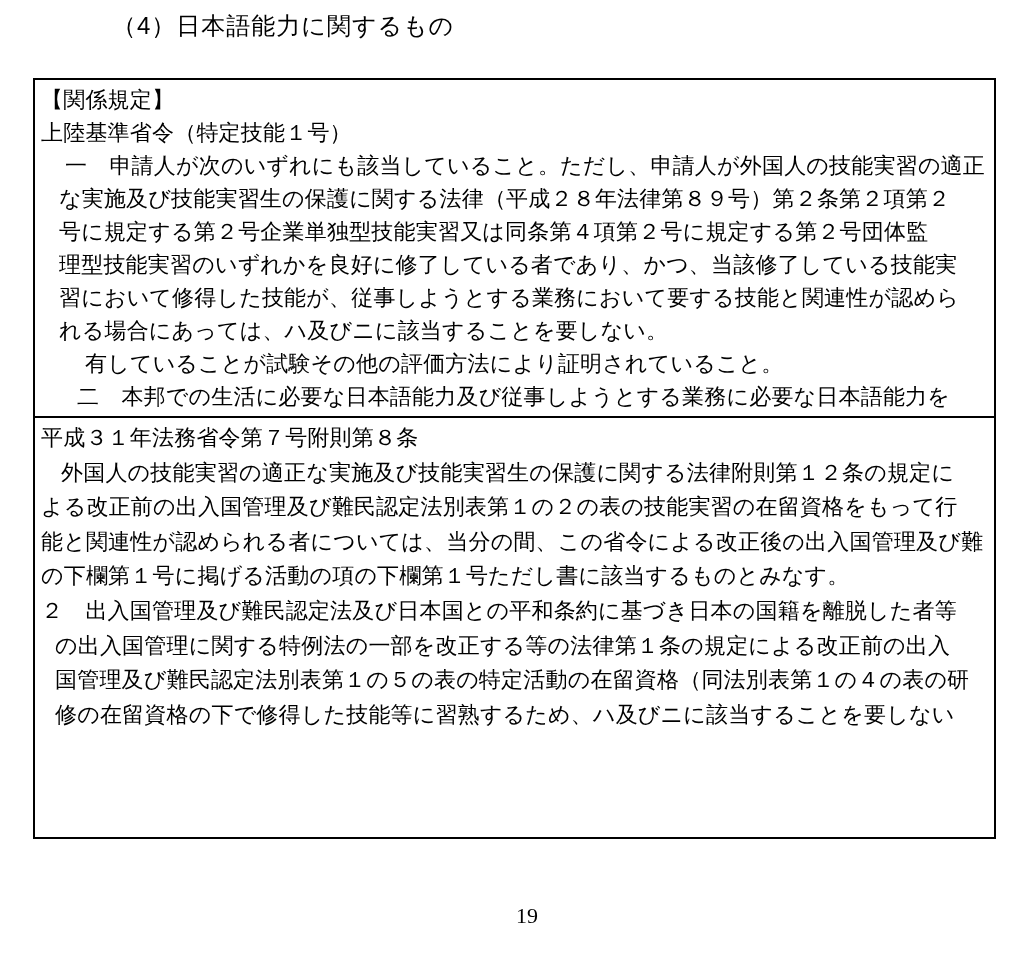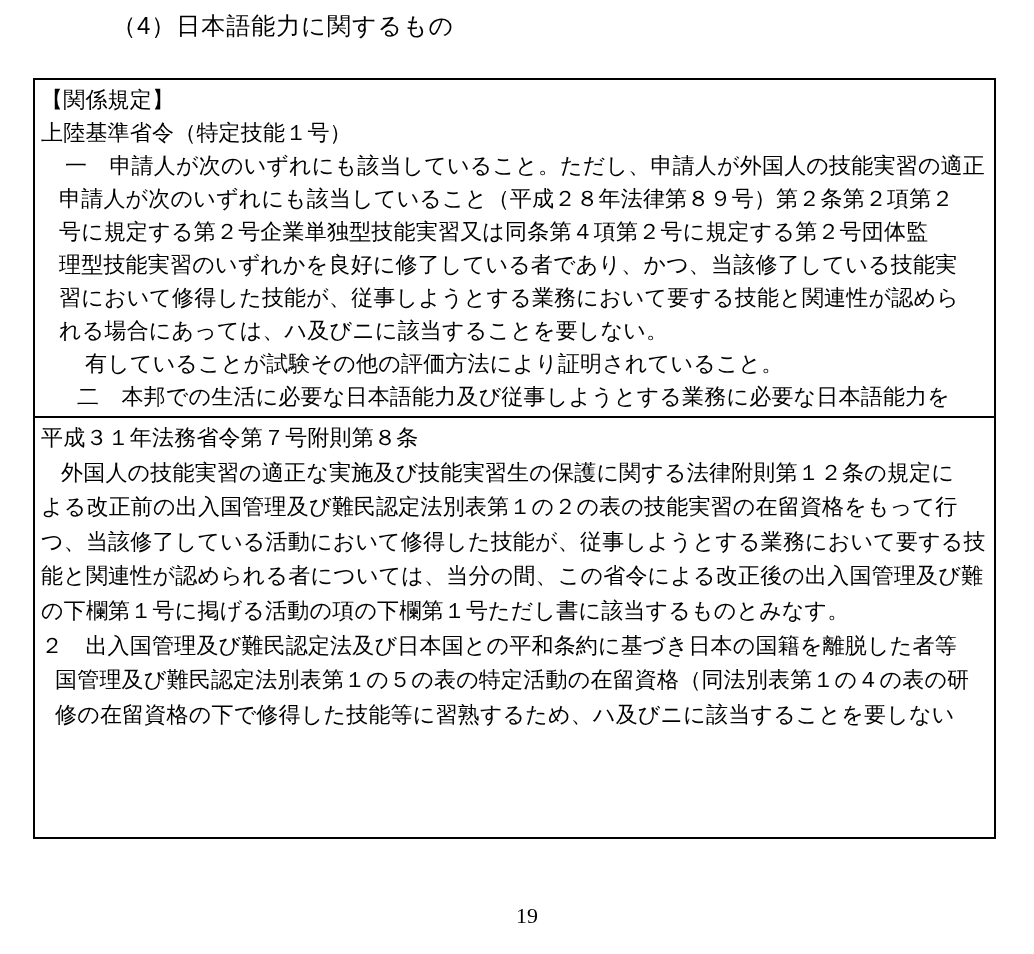--- a/index.html
+++ b/index.html
@@ -75,37 +75,37 @@
 <div class="page">
 
   <div class="heading">（4）日本語能力に関するもの</div>
 
   <div class="reg-box">
 
     <div class="cell cell-1">
       <div class="ln">【関係規定】</div>
       <div class="ln">上陸基準省令（特定技能１号）</div>
       <div class="ln ml24">一　申請人が次のいずれにも該当していること。ただし、申請人が外国人の技能実習の適正</div>
-      <div class="ln ml18">申請人が次のいずれにも該当していること（平成２８年法律第８９号）第２条第２項第２</div>
+      <div class="ln ml18">な実施及び技能実習生の保護に関する法律（平成２８年法律第８９号）第２条第２項第２</div>
       <div class="ln ml18">号に規定する第２号企業単独型技能実習又は同条第４項第２号に規定する第２号団体監</div>
       <div class="ln ml18">理型技能実習のいずれかを良好に修了している者であり、かつ、当該修了している技能実</div>
       <div class="ln ml18">習において修得した技能が、従事しようとする業務において要する技能と関連性が認めら</div>
       <div class="ln ml18">れる場合にあっては、ハ及びニに該当することを要しない。</div>
       <div class="ln ml44">有していることが試験その他の評価方法により証明されていること。</div>
       <div class="ln ml36">二　本邦での生活に必要な日本語能力及び従事しようとする業務に必要な日本語能力を</div>
     </div>
 
     <div class="cell cell-2">
       <div class="ln">平成３１年法務省令第７号附則第８条</div>
       <div class="ln ml20">外国人の技能実習の適正な実施及び技能実習生の保護に関する法律附則第１２条の規定に</div>
       <div class="ln">よる改正前の出入国管理及び難民認定法別表第１の２の表の技能実習の在留資格をもって行</div>
-      <div class="ln">つ、当該修了している活動において修得した技能が、従事しようとする業務において要する技</div>
       <div class="ln">能と関連性が認められる者については、当分の間、この省令による改正後の出入国管理及び難</div>
       <div class="ln">の下欄第１号に掲げる活動の項の下欄第１号ただし書に該当するものとみなす。</div>
       <div class="ln">２　出入国管理及び難民認定法及び日本国との平和条約に基づき日本の国籍を離脱した者等</div>
+      <div class="ln ml14">の出入国管理に関する特例法の一部を改正する等の法律第１条の規定による改正前の出入</div>
       <div class="ln ml14">国管理及び難民認定法別表第１の５の表の特定活動の在留資格（同法別表第１の４の表の研</div>
       <div class="ln ml14">修の在留資格の下で修得した技能等に習熟するため、ハ及びニに該当することを要しない</div>
     </div>
 
   </div>
 
   <div class="pagenum">19</div>
 
 </div>
 

